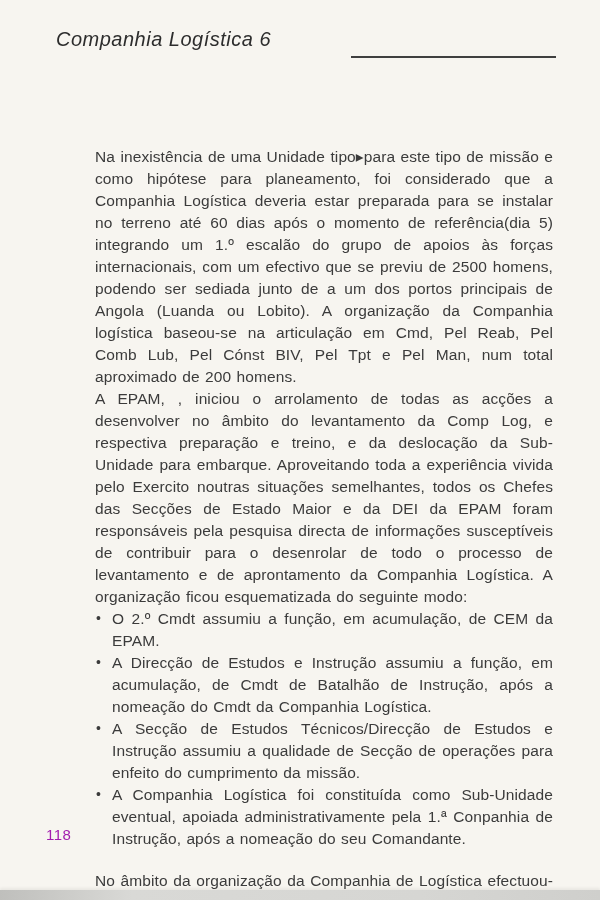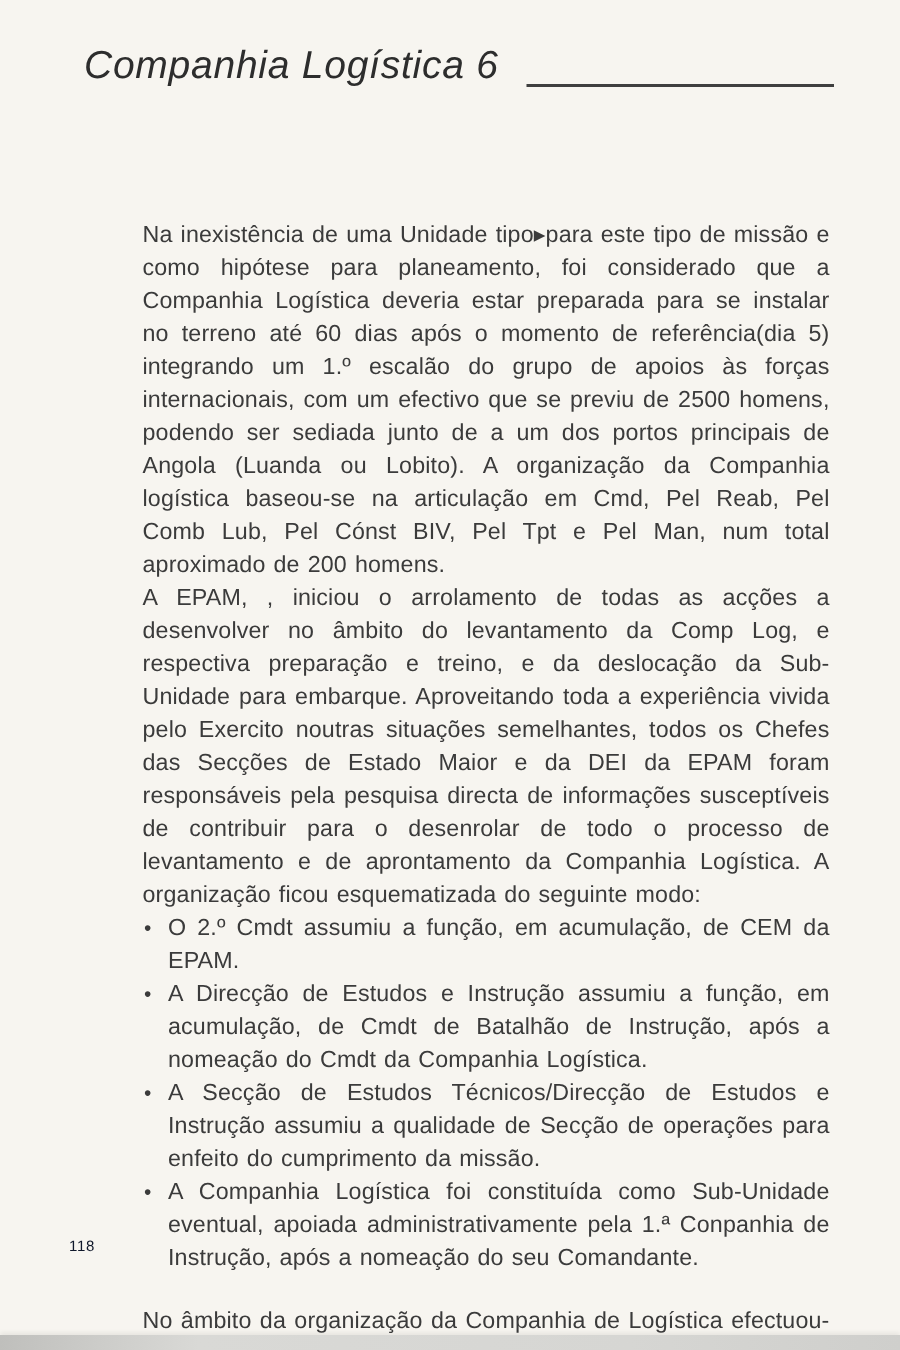--- a/index.html
+++ b/index.html
@@ -16,21 +16,21 @@
     background: #f7f5f0;
     overflow: hidden;
     color: #3b3b3b;
   }
   
   .chapter-title {
     position: absolute;
     left: 56px;
     top: 28px;
     margin: 0;
-    font-size: 26px;
+    font-size: 20px;
     font-style: italic;
     font-weight: 400;
     letter-spacing: 0.5px;
     color: #2d2d2d;
     white-space: nowrap;
   }
   .header-rule {
     position: absolute;
     left: 351px;
     top: 56px;
@@ -71,23 +71,23 @@
   }
   .closing {
     margin-top: 20px;
     text-align-last: justify;
   }
   
   .page-number {
     position: absolute;
     left: 46px;
     top: 826px;
-    font-size: 10px;
+    font-size: 15px;
     letter-spacing: 0.5px;
-    color: #0f172a;
+    color: #a21caf;
   }
   
   .scan-edge {
     position: absolute;
     left: 0;
     bottom: 0;
     width: 100%;
     height: 10px;
     background: linear-gradient(90deg, #bfbfbc 0%, #d9d9d6 22%, #d6d6d3 70%, #cfcfcc 100%);
     box-shadow: 0 -2px 3px rgba(0,0,0,0.06);

